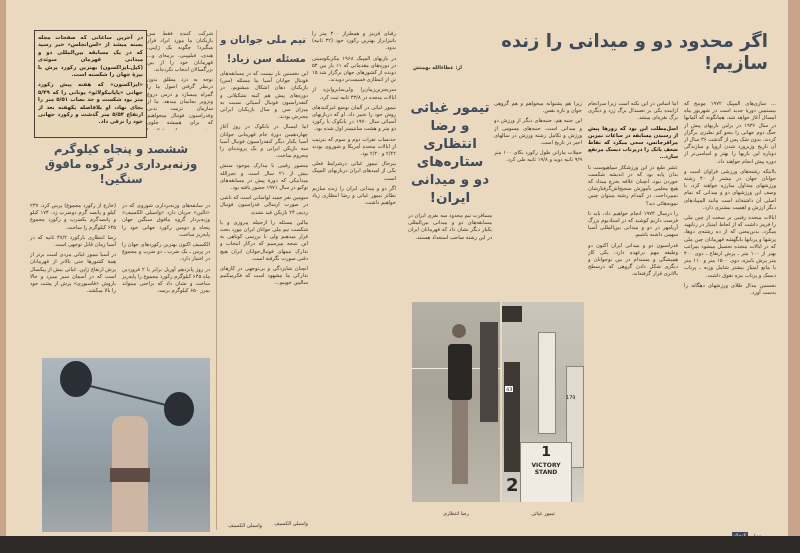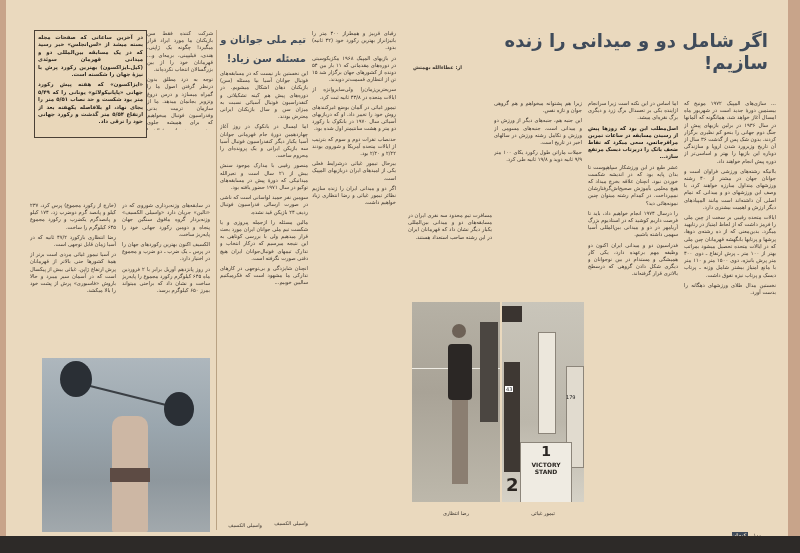--- a/index.html
+++ b/index.html
@@ -25,20 +25,21 @@
   <div class="page left">
 
     <div class="box" style="left:28px;top:30px;width:105px;height:100px;padding:3px;background:#e9d7ba;">
       <div class="col" style="position:relative;width:105px;height:100px;font-weight:bold;font-size:5.4px;line-height:7.4px;color:#2e2821;">
         <p>در آخرین ساعاتی که صفحات مجله بسته میشد از «لس‌انجلس» خبر رسید که در یک مسابقه بین‌المللی دو و میدانی قهرمان سوئدی (کیل‌ـایزاکسون) بهترین رکورد پرش با نیزهٔ جهان را شکسته است.</p>
         <p>«ایزاکسون» که هفته پیش رکورد جهانی «پاپانیکولائو» یونانی را که ۵/۴۹ متر بود شکست و حد نصاب ۵/۵۱ متر را بجای نهاد، او بلافاصله یکهفته بعد از ارتفاع ۵/۵۴ متر گذشت و رکورد جهانی خود را ترقی داد.</p>
       </div>
     </div>
 
     <div class="head" style="left:22px;top:142px;width:186px;font-size:11.5px;line-height:15px;text-align:center;">
+      <div>ششصد و پنجاه کیلوگرم وزنه‌برداری در گروه مافوق سنگین!</div>
     </div>
 
     <div class="col" style="left:24px;top:202px;width:86px;height:158px;">
       <p>(خارج از رکورد مجموع) پرس کرد، ۲۳۷ کیلو و پانصد گرم دوضرب زد، ۱۷۴ کیلو و پانصدگرم یکضرب و رکورد مجموع ۶۴۵ کیلوگرم را ساخت.</p>
       <p>رضا انتظاری بارکورد ۴۷/۲ ثانیه که در آسیا زمان قابل توجهی است.</p>
       <p>در آسیا تیمور غیاثی مردی است برتر از همهٔ کشورها حتی بالاتر از قهرمانان پرش ارتفاع ژاپن. غیاثی بیش از پیکسال است که در آسمان سیر میبرد و حالا باروش «فاسبوری» پرش از پشت خود را بالا میکشد.</p>
     </div>
     <div class="col" style="left:116px;top:202px;width:88px;height:158px;">
       <p>در سابقه‌های وزنه‌برداری شوروی که در «تالین» جریان دارد «واسیلی الکسیف» وزنه‌بردار گروه مافوق سنگین جهان پنجاه و دومین رکورد جهانی خود را پایه‌ریز ساخت.</p>
       <p>الکسیف اکنون بهترین رکوردهای جهان را در پرس ـ یک ضرب ـ دو ضرب و مجموع در اختیار دارد.</p>
@@ -78,23 +79,24 @@
       <p>در بازیهای المپیک ۱۹۶۸ مکزیکوسیتی در دوره‌های مقدماتی که ۱۱ بار بین ۵۴ دونده از کشورهای جهان برگزار شد ۱۵ تن از انتظاری قسمت‌تر دویدند.</p>
       <p>سریعترین‌زمان‌را ولی‌سایرواتزه از ایالات متحده در ۴۳/۸ ثانیه ثبت کرد.</p>
       <p>تیمور غیاثی در آلمان بوضع غیر‌کنندهای روش خود را تغییر داد. او که دربازیهای آسیائی سال ۱۹۷۰ در بانکوک با رکورد دو متر و هشت سانتیمتر اول شده بود.</p>
       <p>حدنصاب تفرات دوم و سوم که بترتیب از ایالات متحده آمریکا و شوروی بودند ۲/۲۲ و ۲/۲۰ بود.</p>
       <p>بیرحال تیمور غیاثی درشرایط فعلی یکی از امیدهای ایران دربازیهای المپیک است.</p>
       <p>اگر دو و میدانی ایران را زنده سازیم نظائر تیمور غیاثی و رضا انتظاری زیاد خواهیم داشت.</p>
     </div>
   </div>
 
   <div class="page right">
-    <div class="head" style="left:96px;top:30px;width:270px;font-size:18px;line-height:22px;">اگر شامل دو و میدانی را زنده سازیم!</div>
+    <div class="head" style="left:96px;top:30px;width:270px;font-size:18px;line-height:22px;">اگر محدود دو و میدانی را زنده سازیم!</div>
     <div class="caption" style="left:0px;top:64px;width:60px;text-align:right;font-weight:bold;">از: عطاءالله بهمنش</div>
 
+    <div class="head" style="left:6px;top:98px;width:84px;font-size:13.5px;line-height:18px;text-align:center;">تیمور غیاثی و رضا انتظاری ستاره‌های دو و میدانی ایران!</div>
 
     <div class="col" style="left:282px;top:100px;width:92px;height:420px;">
       <p>... سازی‌های المپیک ۱۹۷۲ مونیخ که بیستمین دورهٔ جدید است در شهریور ماه امسال آغاز خواهد شد، همانگونه که آلمانها در سال ۱۹۳۶ در برلین بازیهای پیش از جنگ دوم جهانی را بنحو کم نظیری برگزار کردند. بدون شک پس از گذشت ۳۶ سال از آن تاریخ وزیرورد شدن اروپا و سازندگی دوباره این بازیها را بهتر و اساسی‌تر از دوره پیش انجام خواهند داد.</p>
       <p>باانیکه رشته‌های ورزشی فراوان است و جوانان جهان در بیشتر از ۴۰ رشته ورزشهای متداول مبارزه خواهند کرد، با وصف این ورزشهای دو و میدانی که تمام اصلی آن داشته‌اند است مانند المپیادهای دیگر ارزش و اهمیت بیشتری دارد.</p>
       <p>ایالات متحده رقیبی بر سخت از چین ملی را فرمز داشت که از لحاظ امتیاز در رتابهید میگرد. بدین‌معنی که از ده رشته‌ی دوها، پرشها و پرتابها بانگهشه قهرمانان چین ملی که در ایالات متحده تحصیل میشود بمراتب بهتر از ۱۰۰ متر ـ پرش ارتفاع ـ دوی ۴۰۰ متر پرش بانیزه، دوی ۱۵۰۰ متر و ۱۱۰ متر با مانع امتیاز بیشتر شامل وزنه ـ پرتاب دیسک و پرتاب نیزه تفوق داشت.</p>
       <p>نخستین مدال طلای ورزشهای دهگانه را بدست آورد.</p>
     </div>
     <div class="col" style="left:186px;top:100px;width:90px;height:420px;">
       <p>اما اساس در این نکته است زیرا سرانجام ازاینده بکی بر تعسدال برگ زرد و دیگری برگ نقره‌ای میشد.</p>
       <p style="font-weight:bold;color:#1e1a16;">اصل‌مطلب این بود که روزها پیش از رسیدن مسابقه در ساعات تمرین مراقرجانس، سعی میکرد که نقاط ضعف یانک را دربرتاب دیسک مرتفع سازد...</p>

